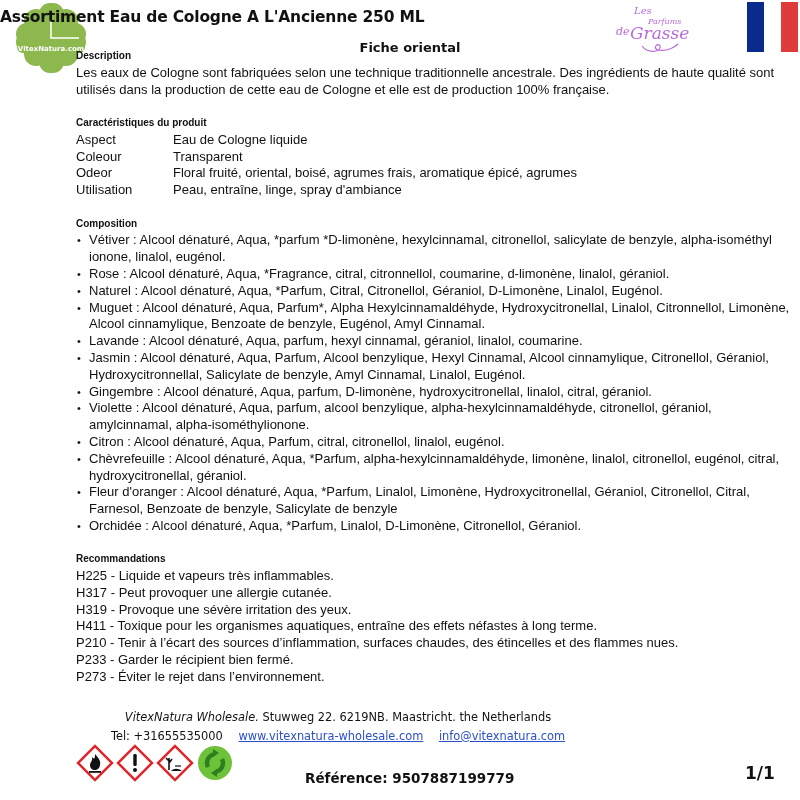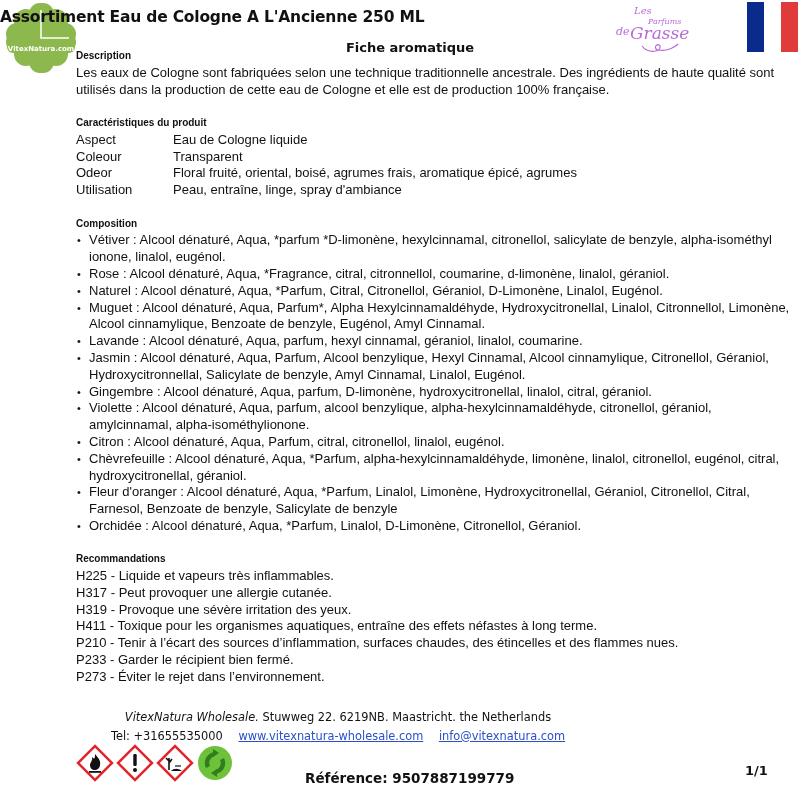--- a/index.html
+++ b/index.html
@@ -1,36 +1,36 @@
 <!DOCTYPE html>
 <html><head>
   <meta charset="utf-8">
   <style>
     html, body { margin: 0; padding: 0; background: #ffffff; }
     body { width: 800px; height: 800px; position: relative; overflow: hidden; font-family: "Liberation Sans", sans-serif; color: #111; }
     .abs { position: absolute; }
-    .logo { left: 5px; top: 2px; width: 72px; height: 72px; }
+    .logo { left: 15px; top: 2px; width: 72px; height: 72px; }
     .title { left: 0; width: 674px; top: 8px; text-align: left; font-family: "DejaVu Sans", sans-serif; font-weight: bold; font-size: 15.5px; letter-spacing: -0.2px; }
     .subtitle { left: 0; width: 800px; top: 40px; text-align: center; font-family: "DejaVu Sans", sans-serif; font-weight: bold; font-size: 13px; padding-left: 20px; box-sizing: border-box; }
     .grasse { left: 612px; top: 2px; width: 82px; height: 52px; }
     .flag { left: 747px; top: 2px; width: 53px; height: 50px; }
     .content { left: 76px; top: 48px; width: 715px; font-size: 13px; line-height: 16.8px; }
     .h { font-weight: bold; font-size: 10px; }
     .sec { margin-bottom: 16.6px; }
     .char-row { display: flex; }
     .char-label { width: 97px; flex: none; }
     .bullets { list-style: none; margin: 0; padding: 0; }
     .bullets li { position: relative; padding-left: 13px; }
     .bullets li::before { content: "\2022"; position: absolute; left: 1px; top: 0; font-size: 11px; }
     .footer { left: 0; width: 656px; top: 708px; text-align: center; font-family: "DejaVu Sans", sans-serif; font-size: 11.4px; line-height: 18.5px; padding-left: 20px; box-sizing: border-box; }
     .footer a { color: #2a4fc9; text-decoration: underline; }
     .footer .gap { display: inline-block; width: 12px; }
     .icons { left: 76px; top: 744px; display: flex; gap: 2px; align-items: center; }
     .ref { left: 305px; top: 770px; font-family: "DejaVu Sans", sans-serif; font-weight: bold; font-size: 13.5px; }
-    .page { left: 745px; top: 763px; font-family: "DejaVu Sans", sans-serif; font-weight: bold; font-size: 13px; }
+    .page { left: 745px; top: 763px; font-family: "DejaVu Sans", sans-serif; font-weight: bold; font-size: 17px; }
   </style>
 </head>
 <body>
 
 <div class="abs logo">
   <svg width="72" height="72" viewBox="0 0 72 72">
     <g fill="#8db84e">
       <circle cx="21" cy="19" r="12"></circle>
       <circle cx="35" cy="12" r="11"></circle>
       <circle cx="12" cy="32" r="11"></circle>
@@ -45,21 +45,21 @@
       <circle cx="38" cy="60" r="11"></circle>
       <rect x="14" y="16" width="44" height="44"></rect>
     </g>
     <path d="M36 8 V36 H64" stroke="#fff" stroke-width="1.5" fill="none"></path>
     <rect x="2" y="39" width="68" height="12" rx="6" fill="#8db84e"></rect>
     <text x="36" y="48.5" text-anchor="middle" font-family="DejaVu Sans, sans-serif" font-size="7" font-weight="bold" fill="#fff">VitexNatura.com</text>
   </svg>
 </div>
 
 <div class="abs title">Assortiment Eau de Cologne A L'Ancienne 250 ML</div>
-<div class="abs subtitle">Fiche aromatique</div>
+<div class="abs subtitle">Fiche oriental</div>
 
 <div class="abs grasse">
   <svg width="82" height="52" viewBox="0 0 82 52">
     <g fill="#b86ad8" font-family="DejaVu Serif, serif" font-style="italic">
       <text x="22" y="12" font-size="10">Les</text>
       <text x="36" y="22" font-size="8">Parfums</text>
       <text x="4" y="33" font-size="11">de</text>
       <text x="18" y="37" font-size="17">Grasse</text>
     </g>
     <path d="M30 44 C36 52, 50 50, 48 44 C46 40, 40 46, 46 48 C56 50, 64 44, 66 42" stroke="#b86ad8" stroke-width="1.2" fill="none"></path>

